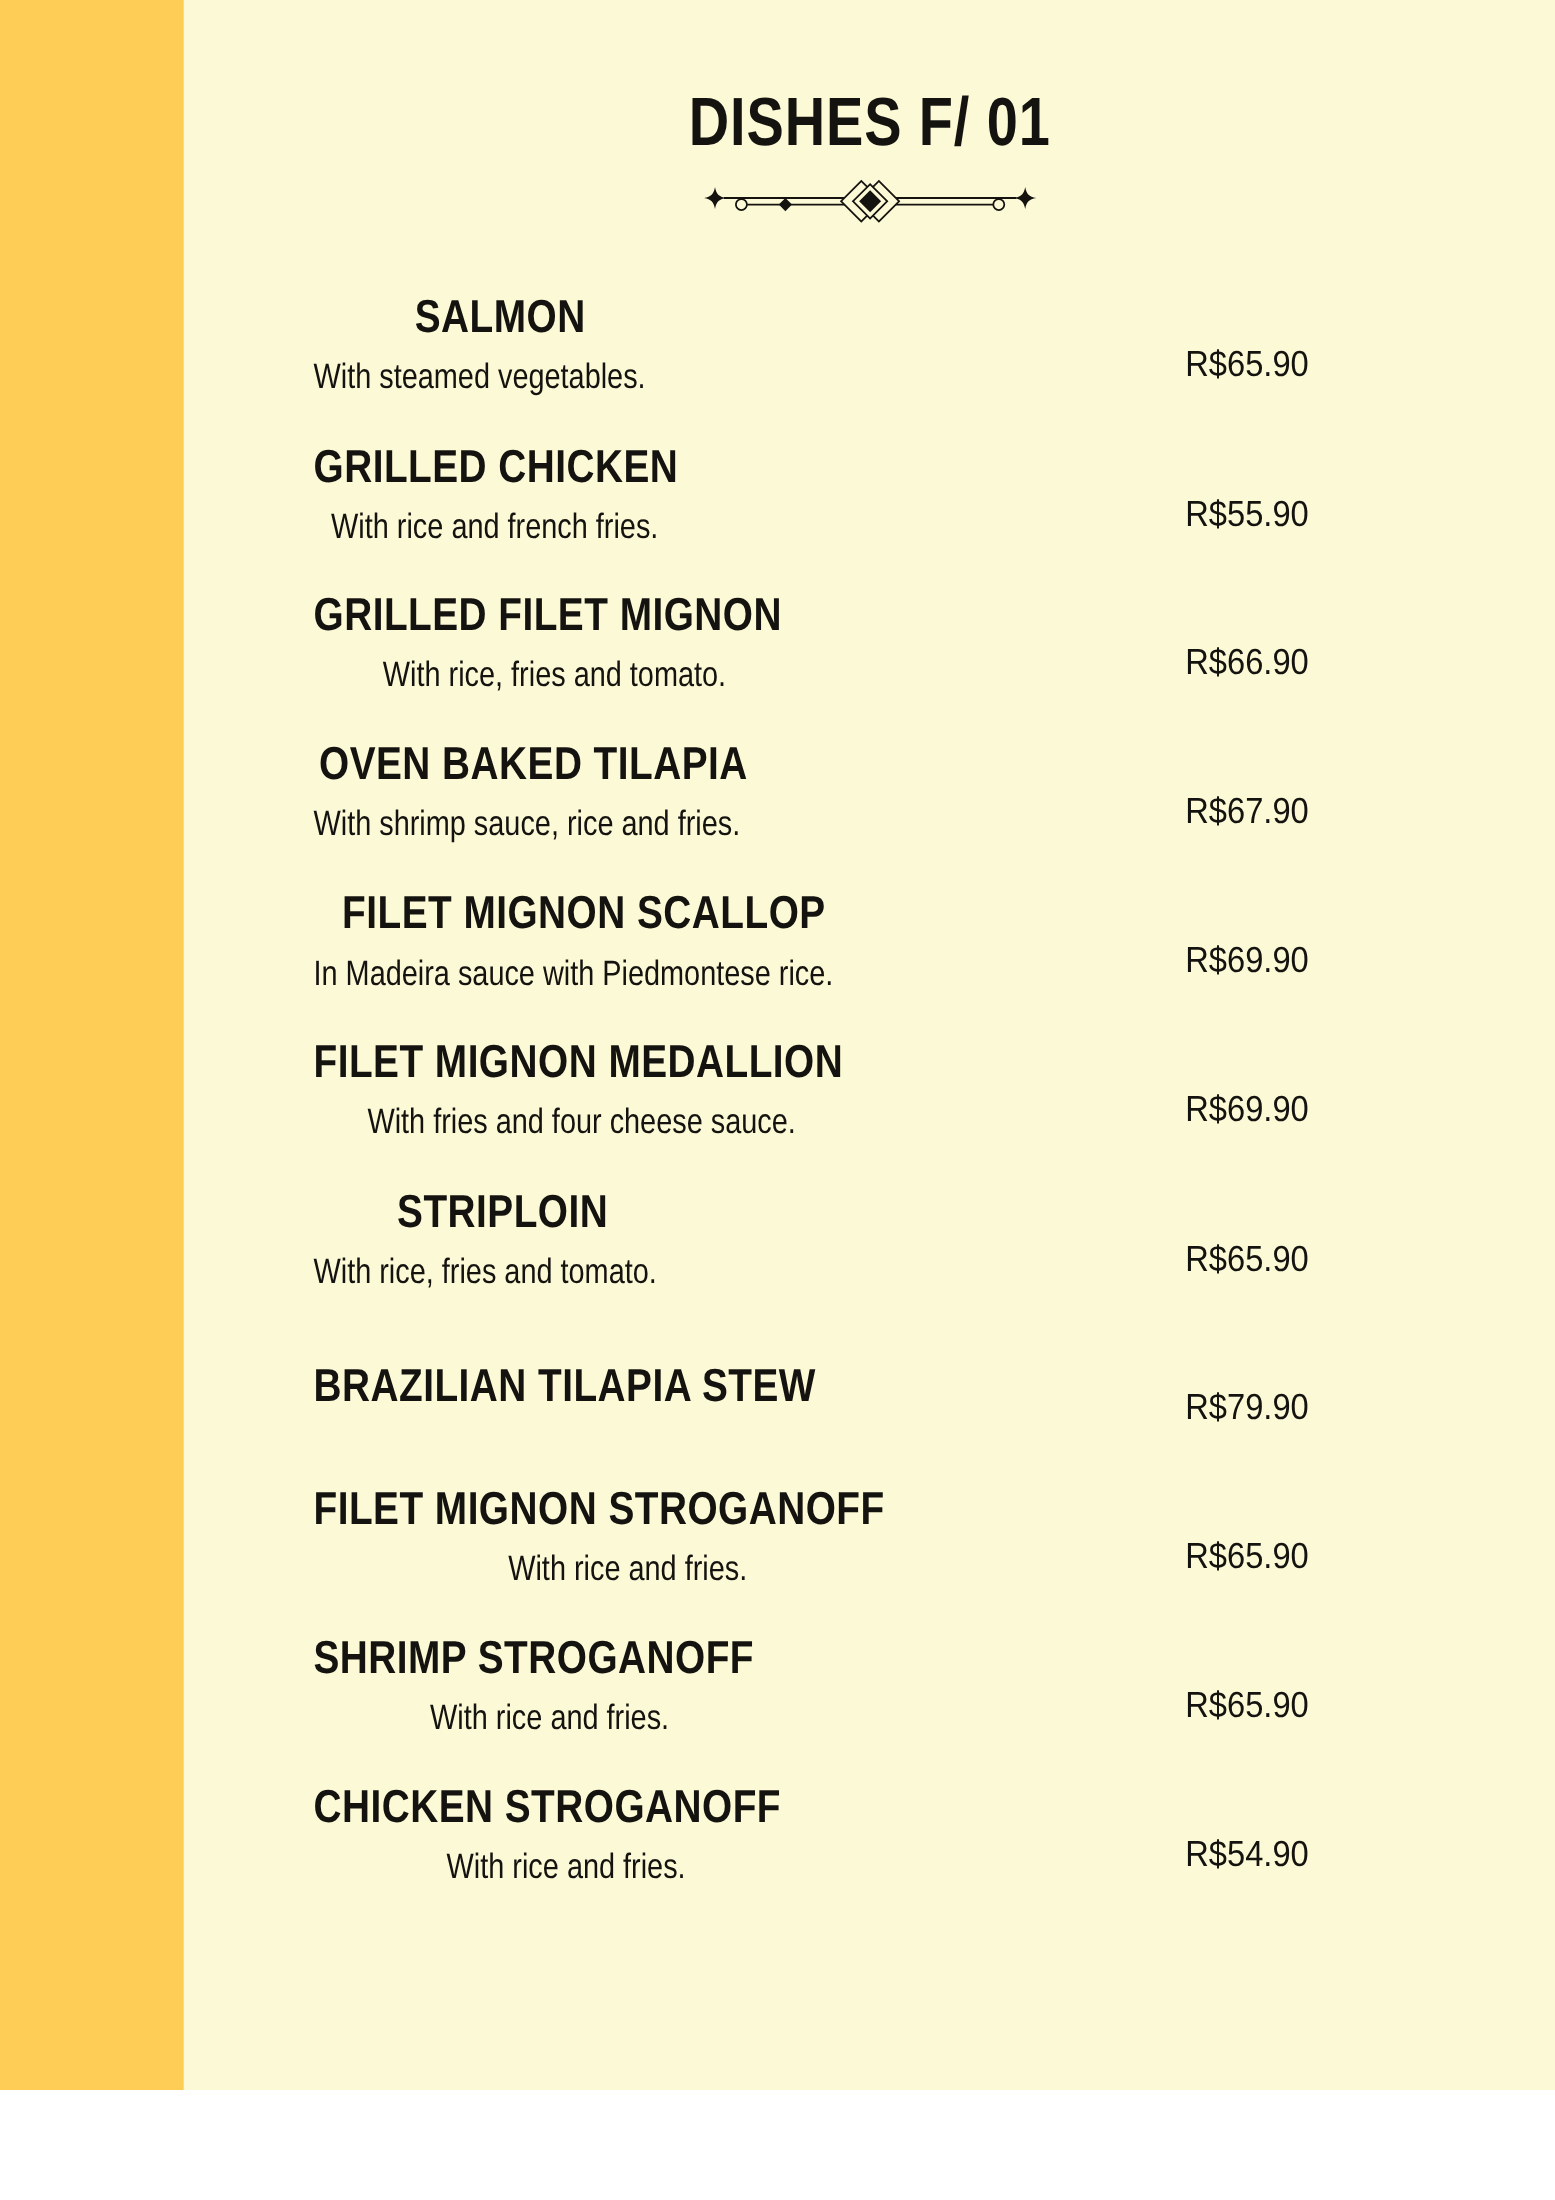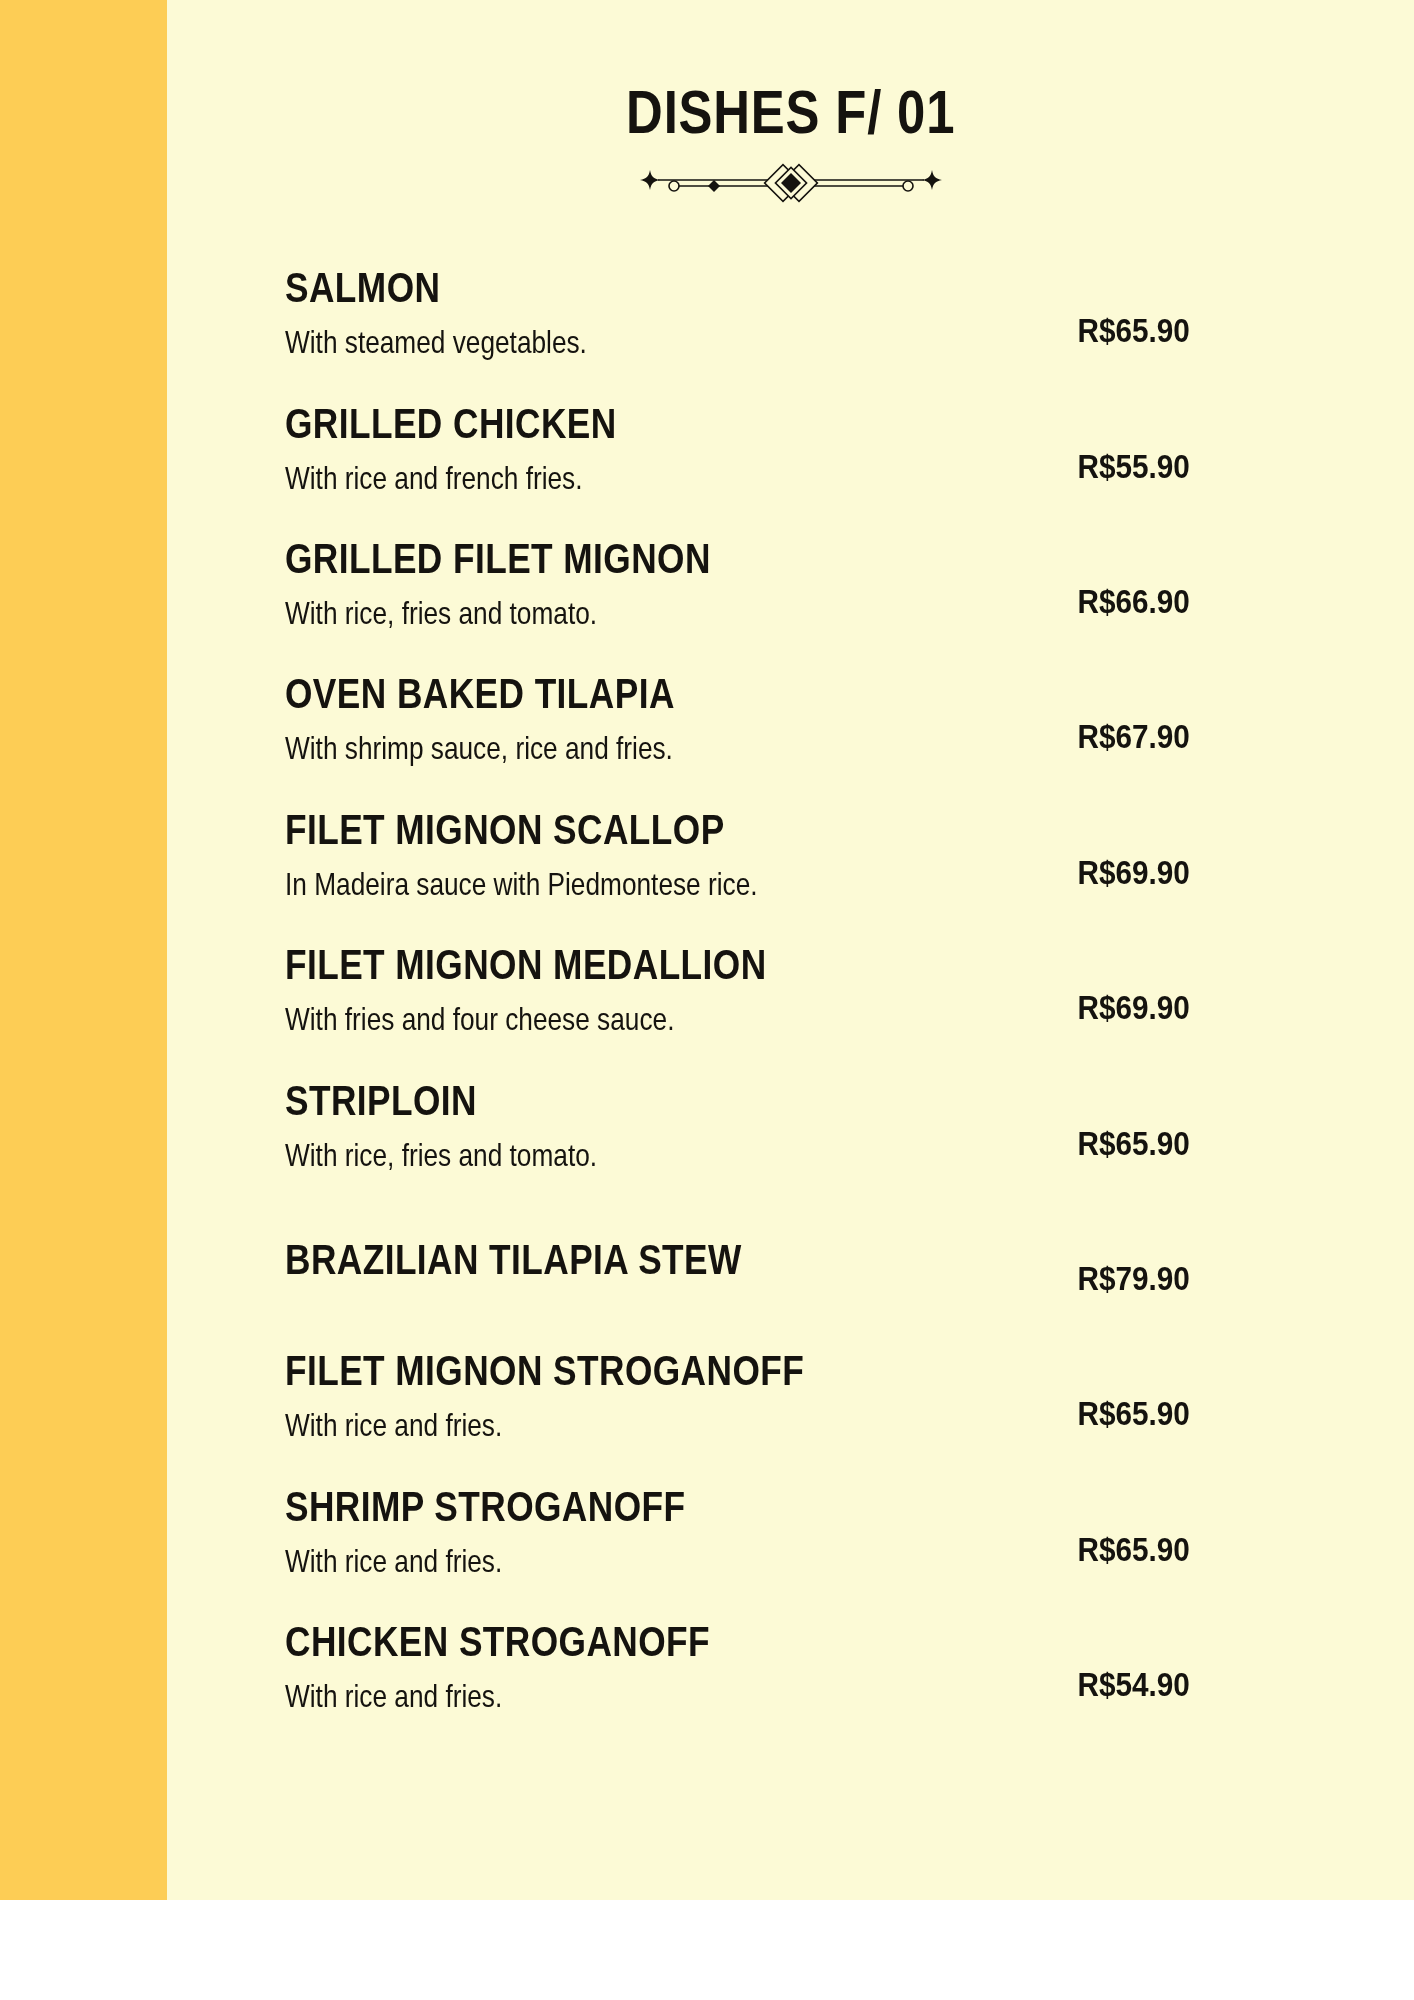--- a/index.html
+++ b/index.html
@@ -55,20 +55,21 @@
   }
   .divider-wrap {
     margin-top: 18px;
     text-align: center;
     line-height: 0;
   }
   .menu-list {
     margin-top: 40px;
     padding-left: 118px;
     padding-right: 224px;
+    text-align: center;
   }
   .menu-item {
     height: 135.4px;
     display: flex;
     align-items: center;
     justify-content: space-between;
   }
   .dish-text {
     min-width: 0;
   }
@@ -94,21 +95,21 @@
     white-space: nowrap;
   }
   .dish-desc .squeeze {
     display: inline-block;
     transform: scaleX(0.82);
     transform-origin: left center;
   }
   .dish-price {
     font-size: 33px;
     line-height: 1;
-    font-weight: 700;
+    font-weight: 400;
     color: var(--ink, #15130f);
     white-space: nowrap;
     flex: 0 0 auto;
     margin-top: 36px;
   }
   .dish-price .squeeze {
     display: inline-block;
     transform: scaleX(0.9);
     transform-origin: right center;
   }

